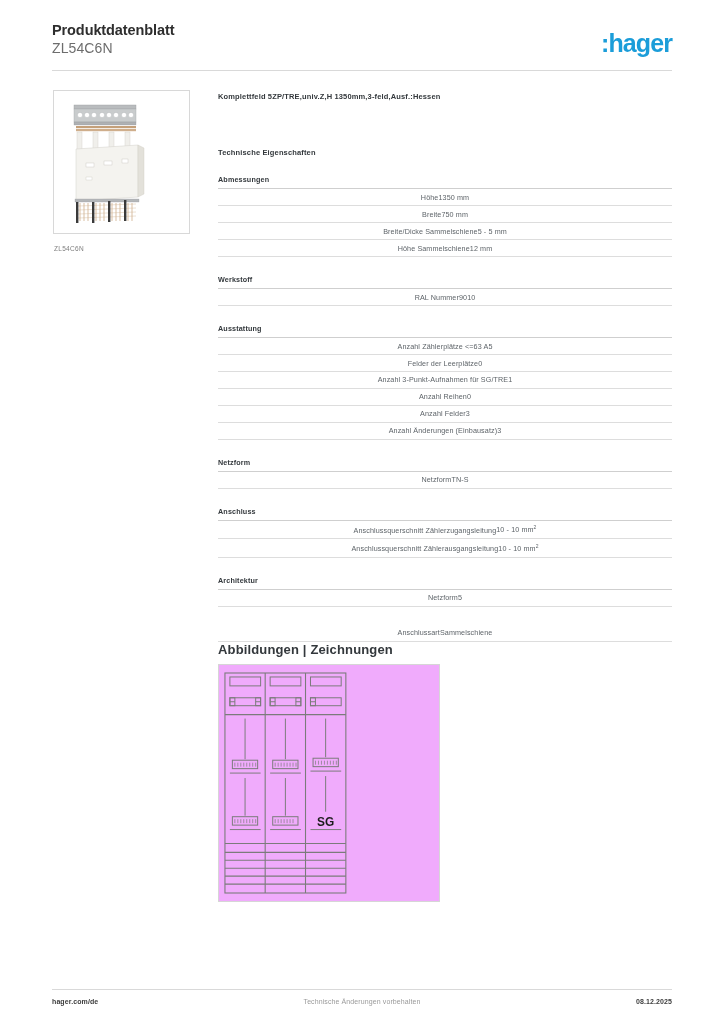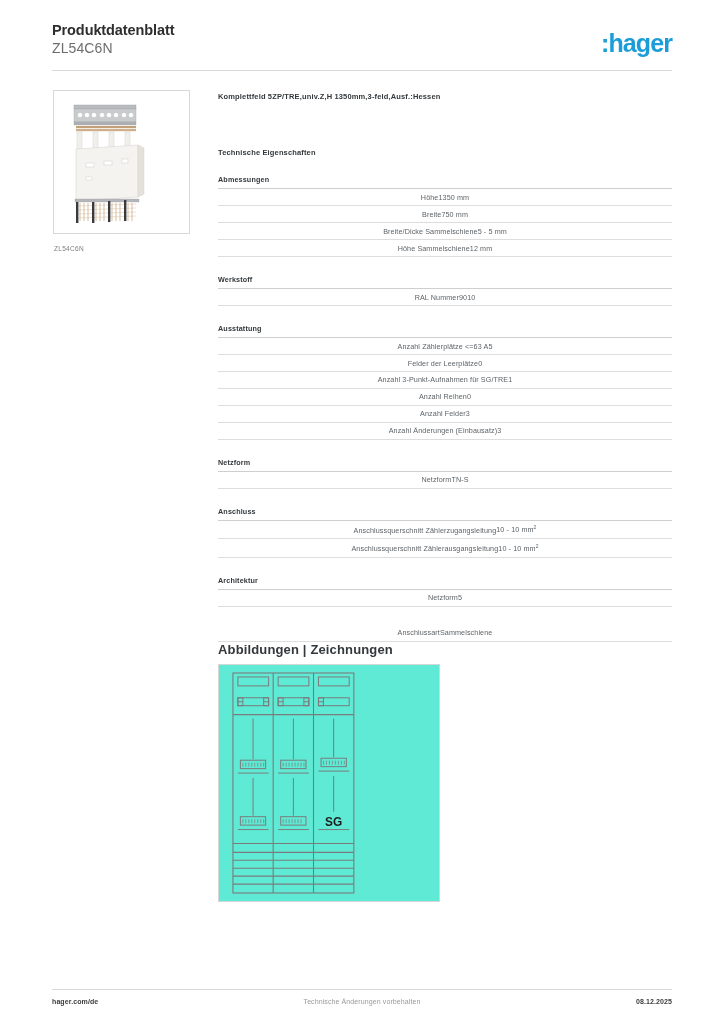--- a/index.html
+++ b/index.html
@@ -45,21 +45,21 @@
     font-size: 7.2px; color: #5d6368; letter-spacing: 0.1px;
   }
   .row .k { white-space: nowrap; }
   .row .v { white-space: nowrap; text-align: right; }
   .row .v sup { font-size: 5px; vertical-align: super; }
 
   
   .draw-head { font-size: 13px; font-weight: bold; color: #33383c; letter-spacing: 0.15px; }
   .draw-frame {
     margin-top: 7px; width: 222px; height: 238px;
-    border: 1px solid #d6d6d6; background: #5eead4; position: relative; padding-left: 8px;
+    border: 1px solid #d6d6d6; background: #f0abfc; position: relative;
   }
 
   
   .footer-rule { position: absolute; left: 52px; top: 989px; width: 620px; height: 1px; background: #d9d9d9; }
   .footer { position: absolute; left: 52px; top: 998px; width: 620px; display: flex; justify-content: space-between; align-items: baseline; }
   .f-left { font-size: 7px; font-weight: bold; color: #3c3c3c; letter-spacing: 0.1px; }
   .f-mid { font-size: 7px; color: #9a9a9a; letter-spacing: 0.1px; position: absolute; left: 50%; transform: translateX(-50%); }
   .f-right { font-size: 7px; font-weight: bold; color: #3c3c3c; letter-spacing: 0.1px; }
 </style>
 </head>

